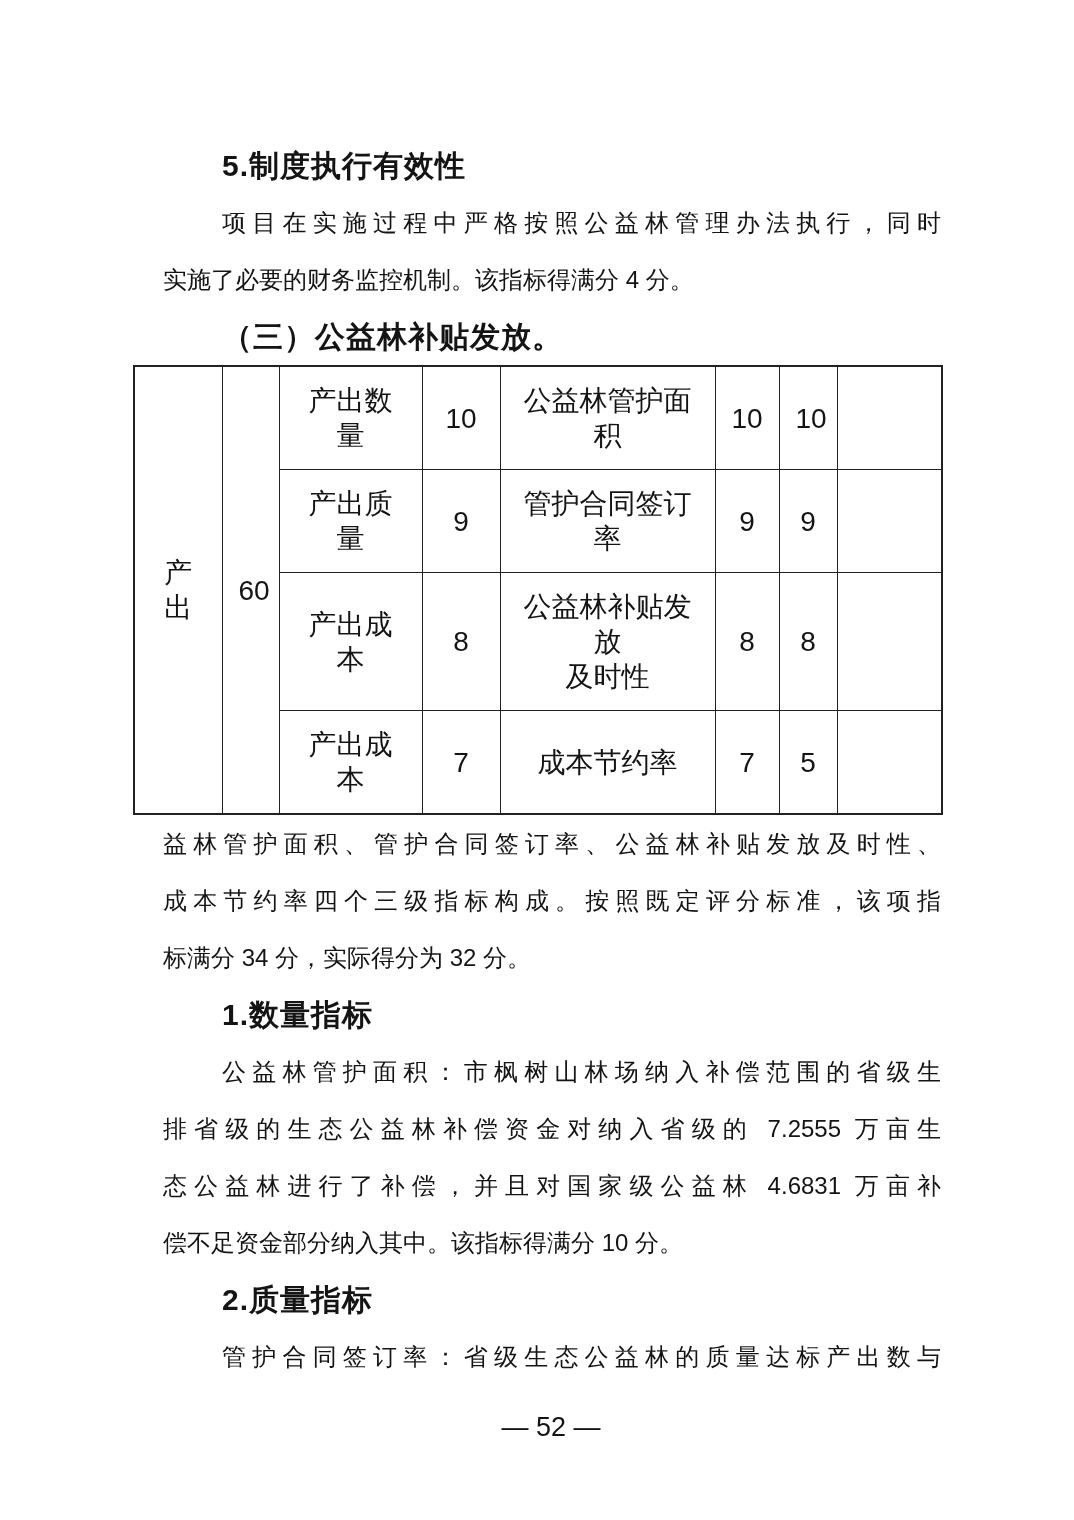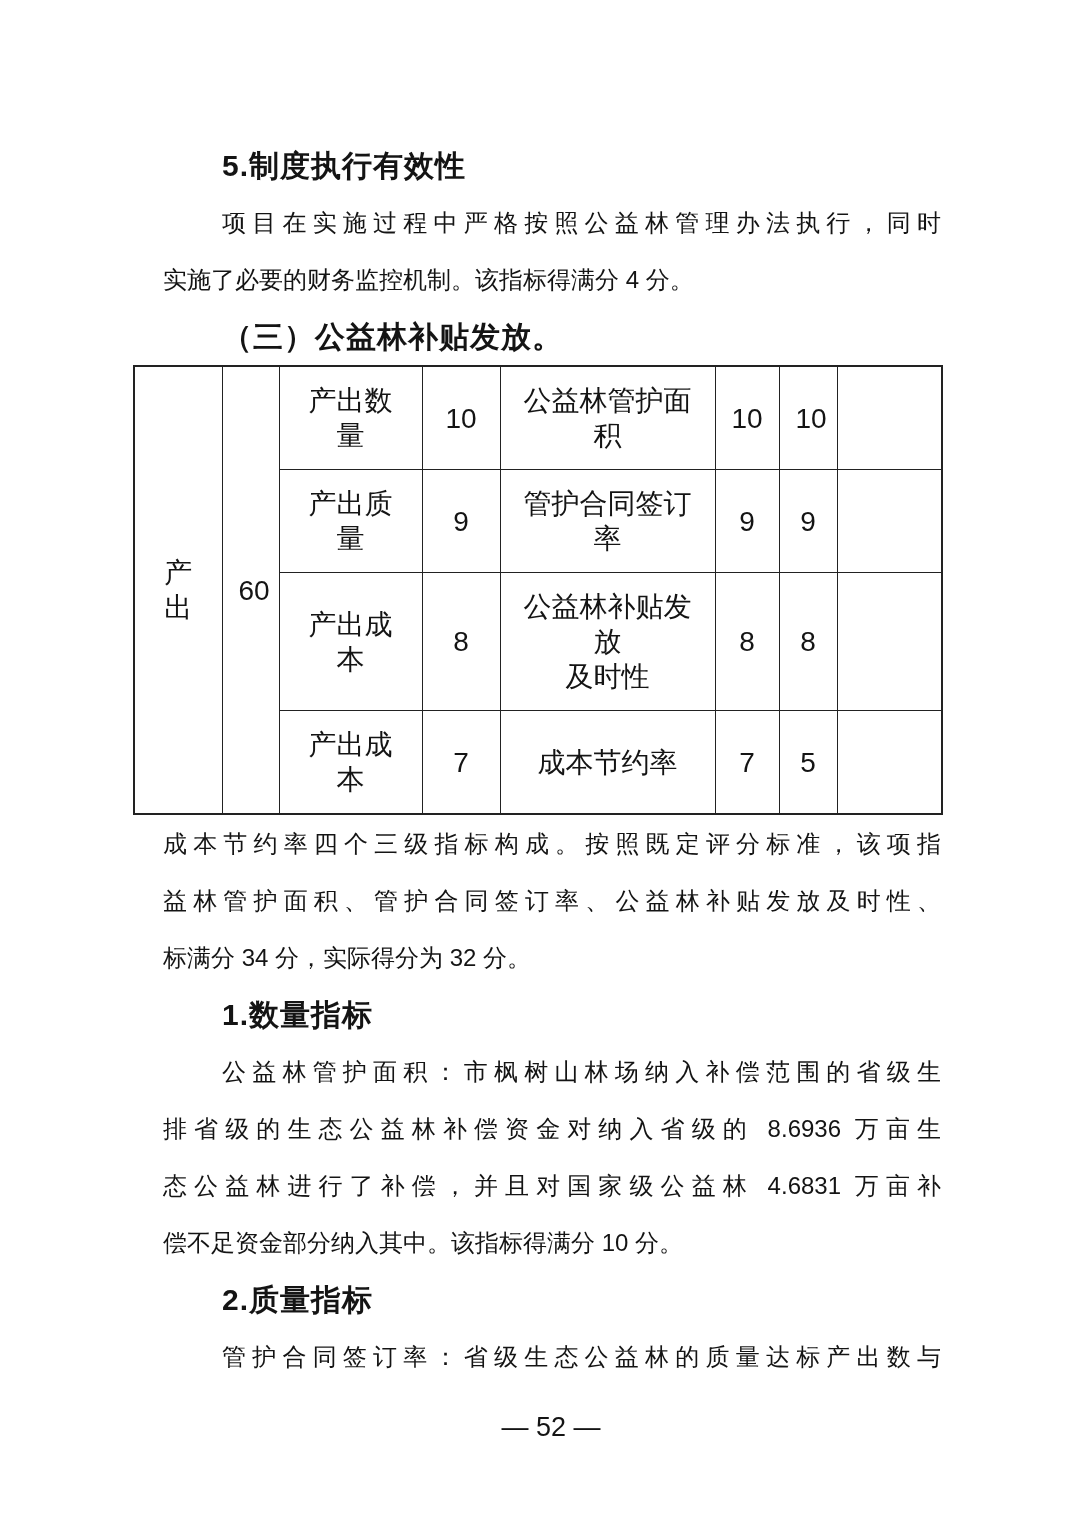--- a/index.html
+++ b/index.html
@@ -126,28 +126,28 @@
             <td>产出成本</td>
             <td>7</td>
             <td class="lv3">成本节约率</td>
             <td>7</td>
             <td>5</td>
             <td></td>
           </tr>
         </tbody>
       </table>
       <div class="para">
+        <div class="line fill">益林管护面积、管护合同签订率、公益林补贴发放及时性、</div>
         <div class="line fill">成本节约率四个三级指标构成。按照既定评分标准，该项指</div>
-        <div class="line fill">益林管护面积、管护合同签订率、公益林补贴发放及时性、</div>
         <div class="line">标满分 34 分，实际得分为 32 分。</div>
       </div>
       <div class="heading">1.数量指标</div>
       <div class="para">
         <div class="line indent fill">公益林管护面积：市枫树山林场纳入补偿范围的省级生</div>
-        <div class="line fill">排省级的生态公益林补偿资金对纳入省级的 8.6936 万亩生</div>
+        <div class="line fill">排省级的生态公益林补偿资金对纳入省级的 7.2555 万亩生</div>
         <div class="line fill">态公益林进行了补偿，并且对国家级公益林 4.6831 万亩补</div>
         <div class="line">偿不足资金部分纳入其中。该指标得满分 10 分。</div>
       </div>
       <div class="heading">2.质量指标</div>
       <div class="para">
         <div class="line indent fill">管护合同签订率：省级生态公益林的质量达标产出数与</div>
       </div>
     </div>
   <div class="page-number">— 52 —</div>
 </div>

